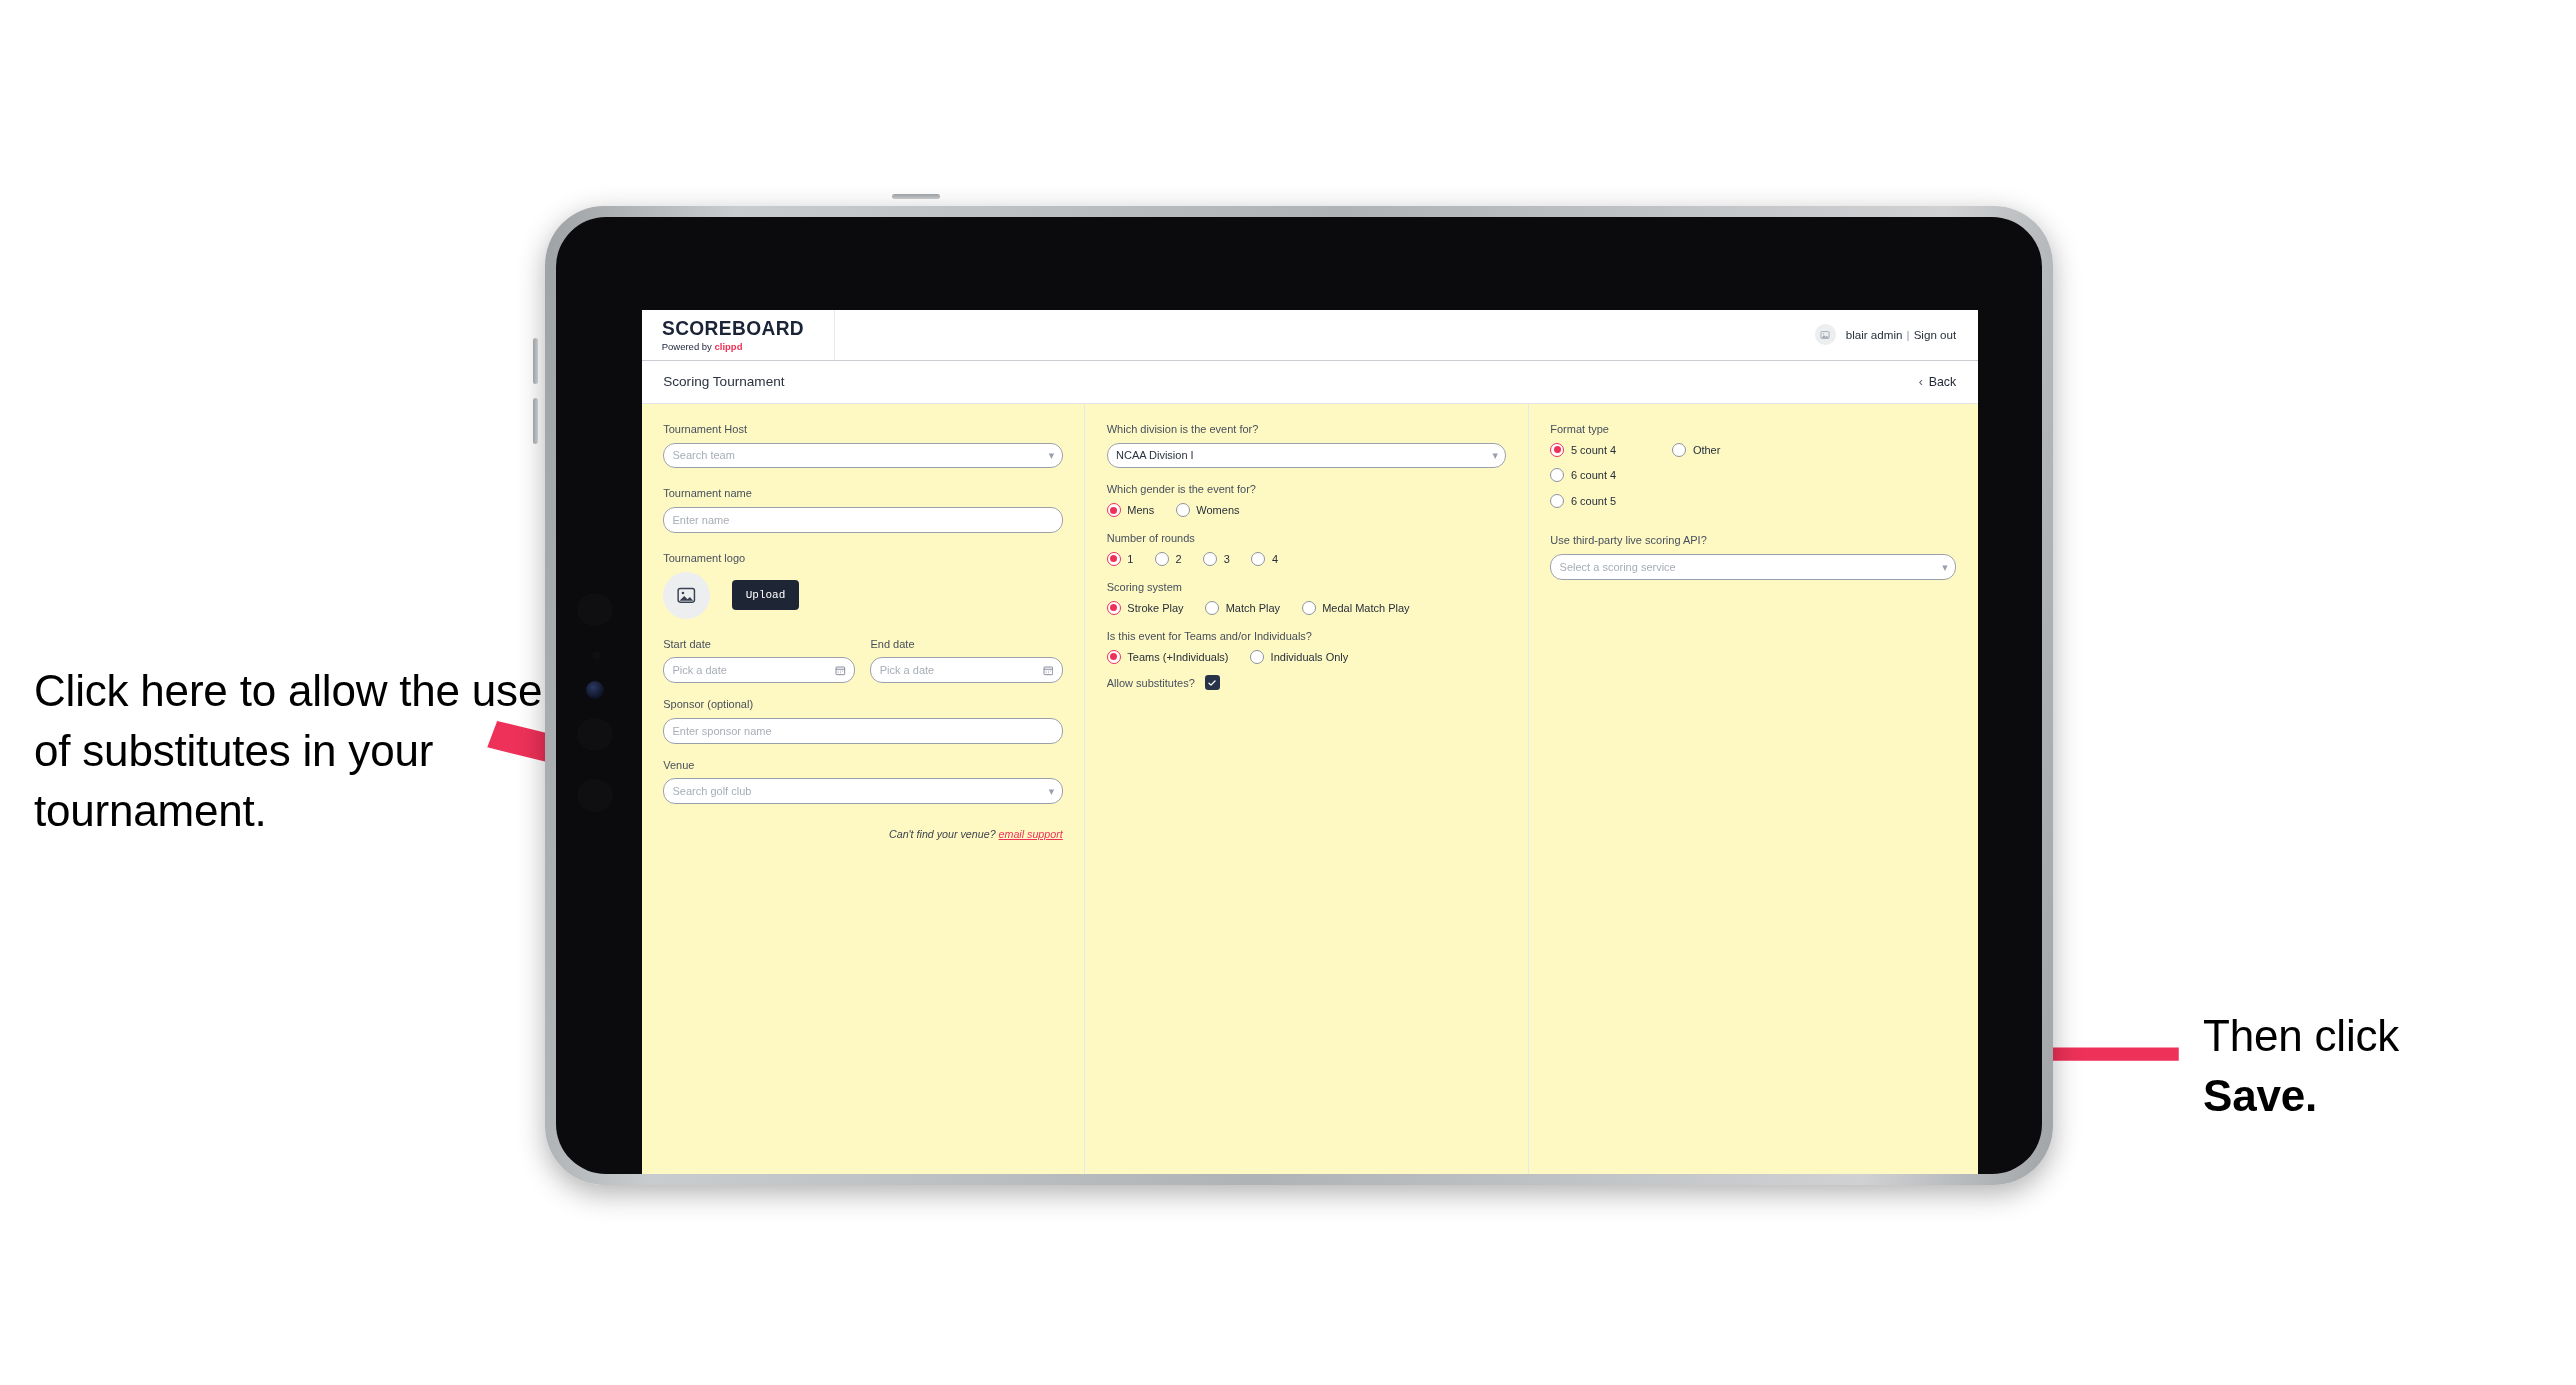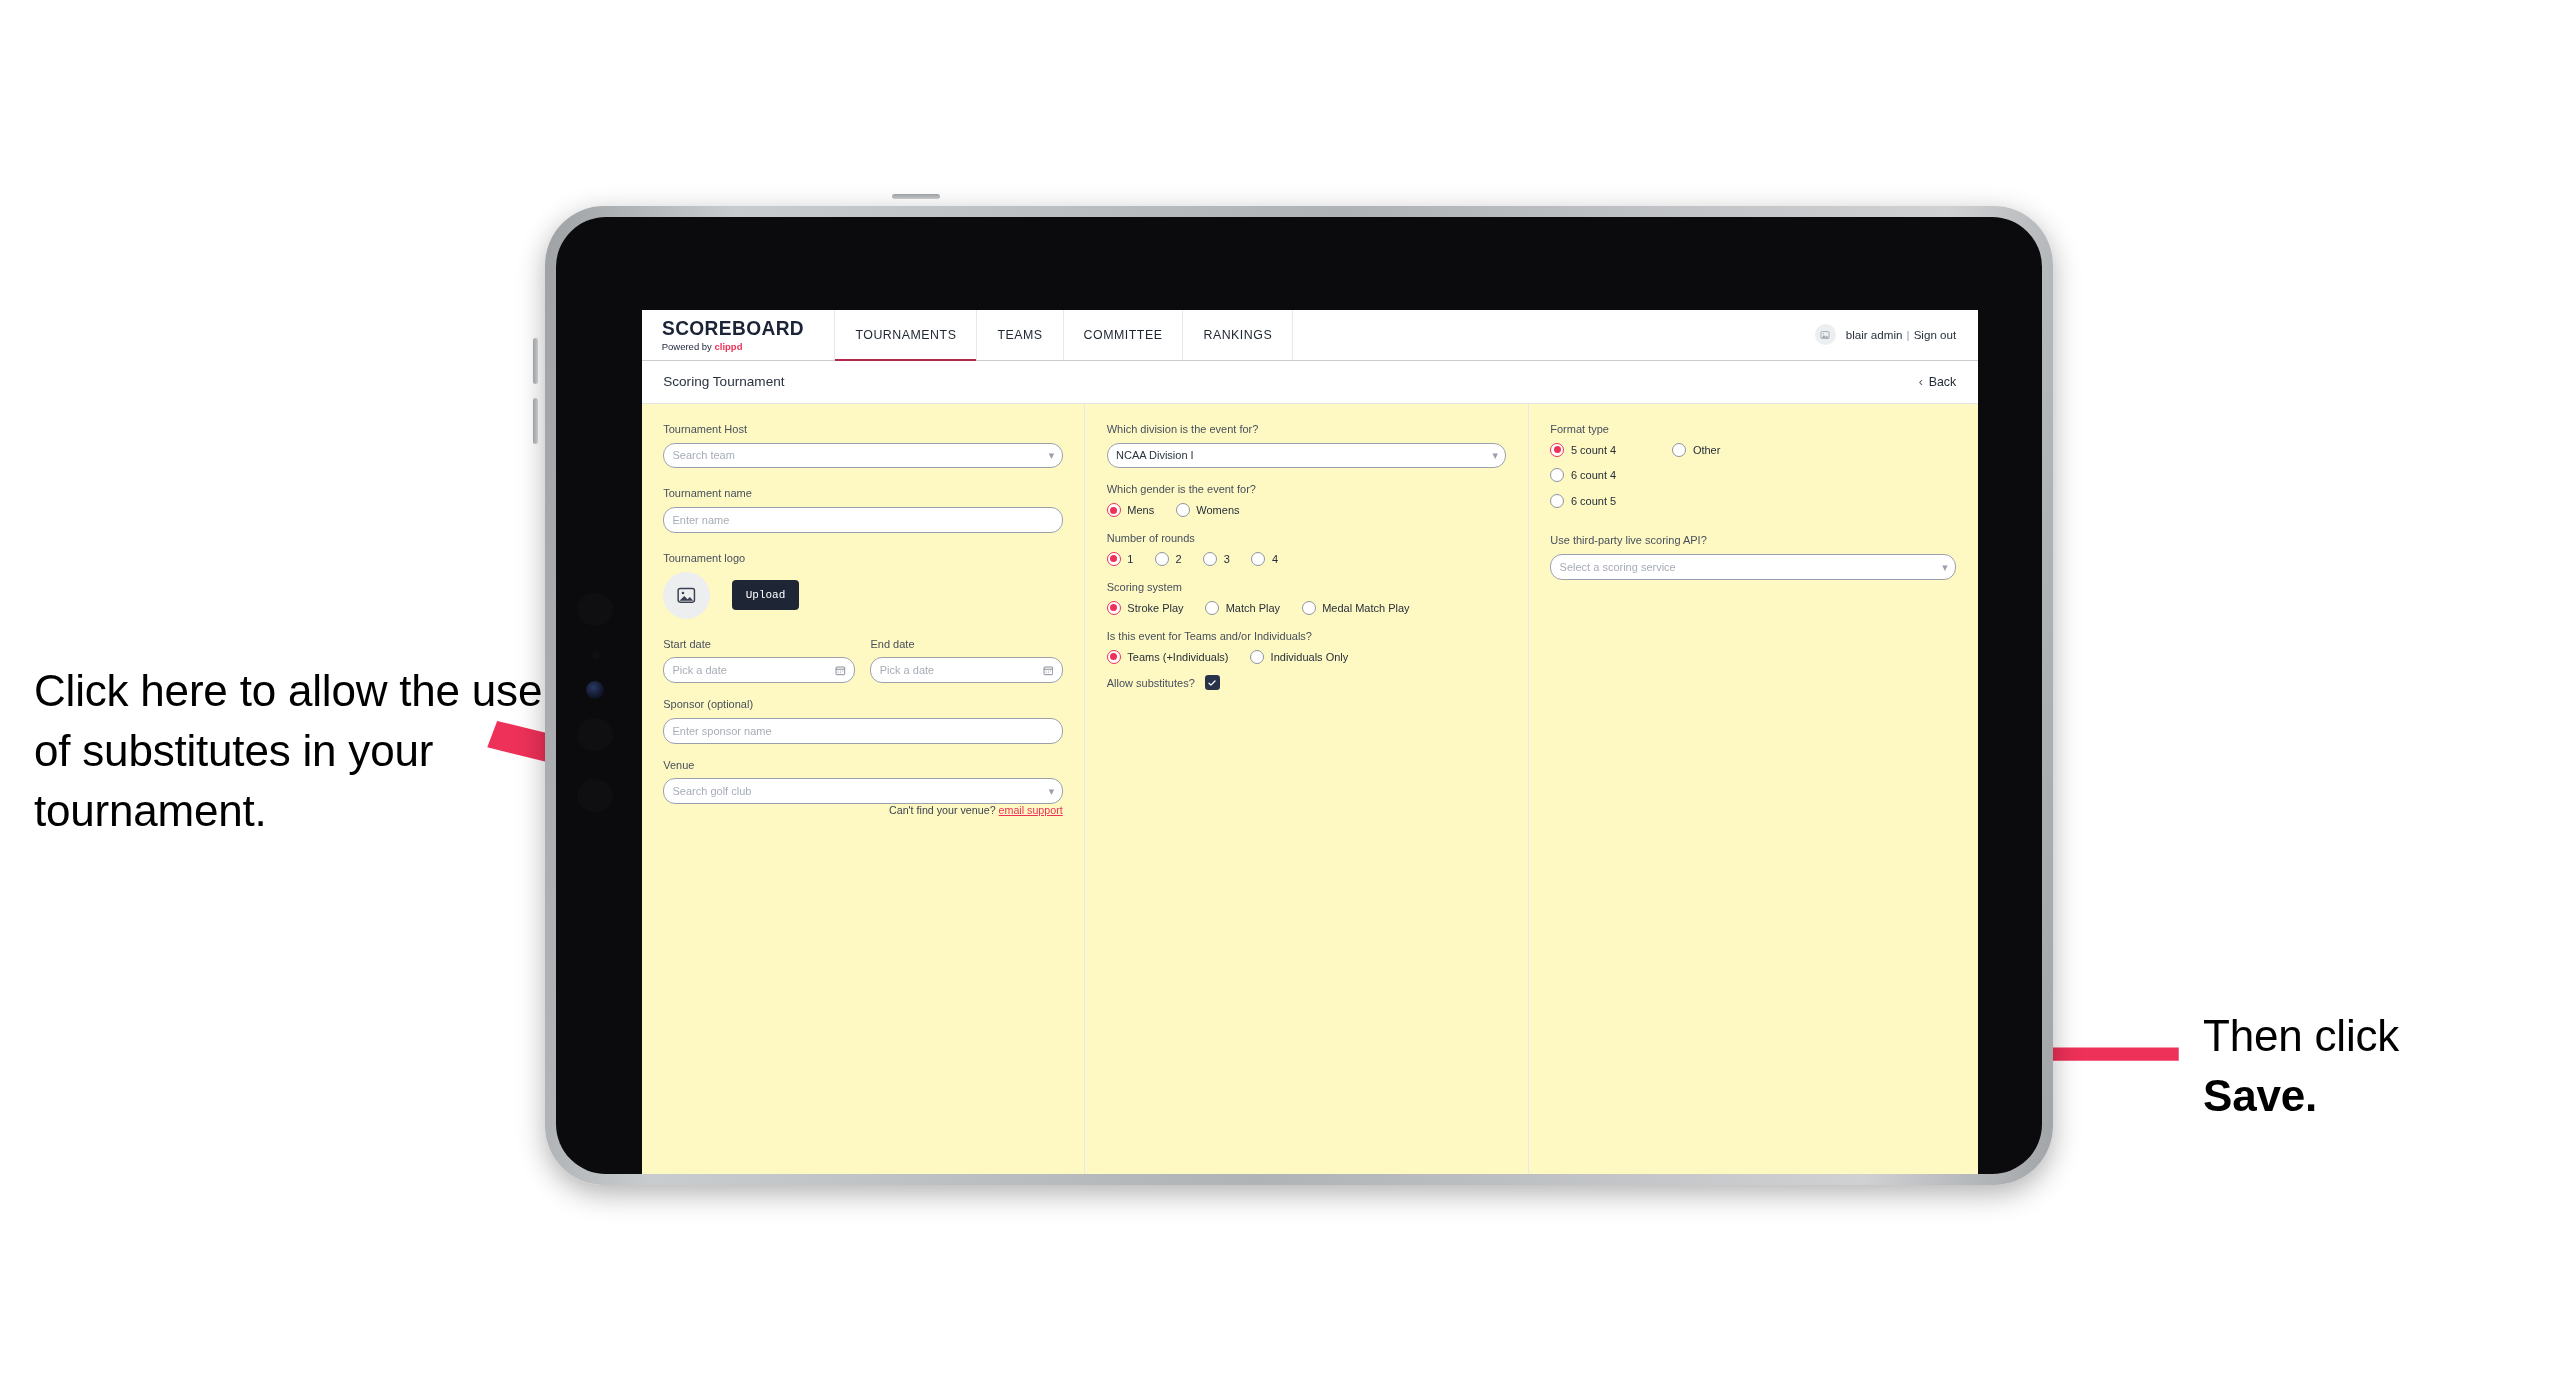--- a/index.html
+++ b/index.html
@@ -154,21 +154,21 @@
     background: #1e2636; color: #fff; font-size: 11px;
     padding: 9px 14px; border-radius: 4.1px; cursor: pointer;
     border: none; font-family: Liberation Mono, monospace;
   }
 
   .date-row { display: flex; gap: 15px; margin-top: 18px; }
   .date-col { flex: 1; }
   .date-col .fld-label { margin-bottom: 6.6px; }
 
   .venue-help {
-    font-size: 10.7px; color: #3c434f; margin-top: 0; text-align: right;
+    font-size: 10.7px; color: #3c434f; margin-top: 24px; text-align: right; font-style: italic;
   }
   .venue-help .email-link { color: #ee3158; text-decoration: underline; cursor: pointer; }
 
   
   .radio-row { display: flex; align-items: center; gap: 8.3px; flex-wrap: wrap; }
   .radio-opt { display: inline-flex; align-items: center; gap: 6.6px; margin-right: 13.2px; cursor: pointer; }
   .radio-opt.blk { display: flex; margin-bottom: 11.6px; margin-right: 0; }
   .radio {
     width: 14px; height: 14px; border-radius: 50%;
     border: 1.3px solid #8d949e; background: #fff;
@@ -248,34 +248,20 @@
 
         <div class="app-header">
           <div class="brand">
             <div class="brand-main">SCOREBOARD</div>
             <div class="brand-sub">
               <span>Powered by</span>
               <span class="pink">clippd</span>
             </div>
           </div>
 
-          <div class="nav">
-            <div class="nav-item active">
-              <span>TOURNAMENTS</span>
-            </div>
-            <div class="nav-item">
-              <span>TEAMS</span>
-            </div>
-            <div class="nav-item">
-              <span>COMMITTEE</span>
-            </div>
-            <div class="nav-item">
-              <span>RANKINGS</span>
-            </div>
-          </div>
 
           <div class="header-right">
             <div class="avatar">
               <svg width="10" height="10" viewBox="0 0 16 16">
                 <rect x="1.5" y="2.5" width="13" height="11" rx="1.6" fill="none" stroke="#9aa1ab" stroke-width="1.3"></rect>
                 <circle cx="5.4" cy="6.1" r="1.05" fill="#9aa1ab"></circle>
                 <path d="M2.4 12.3 L6.4 8.4 L9.1 11 L11.2 9.2 L13.6 12.3 Z" fill="#9aa1ab"></path>
               </svg>
             </div>
             <div class="user-text">

